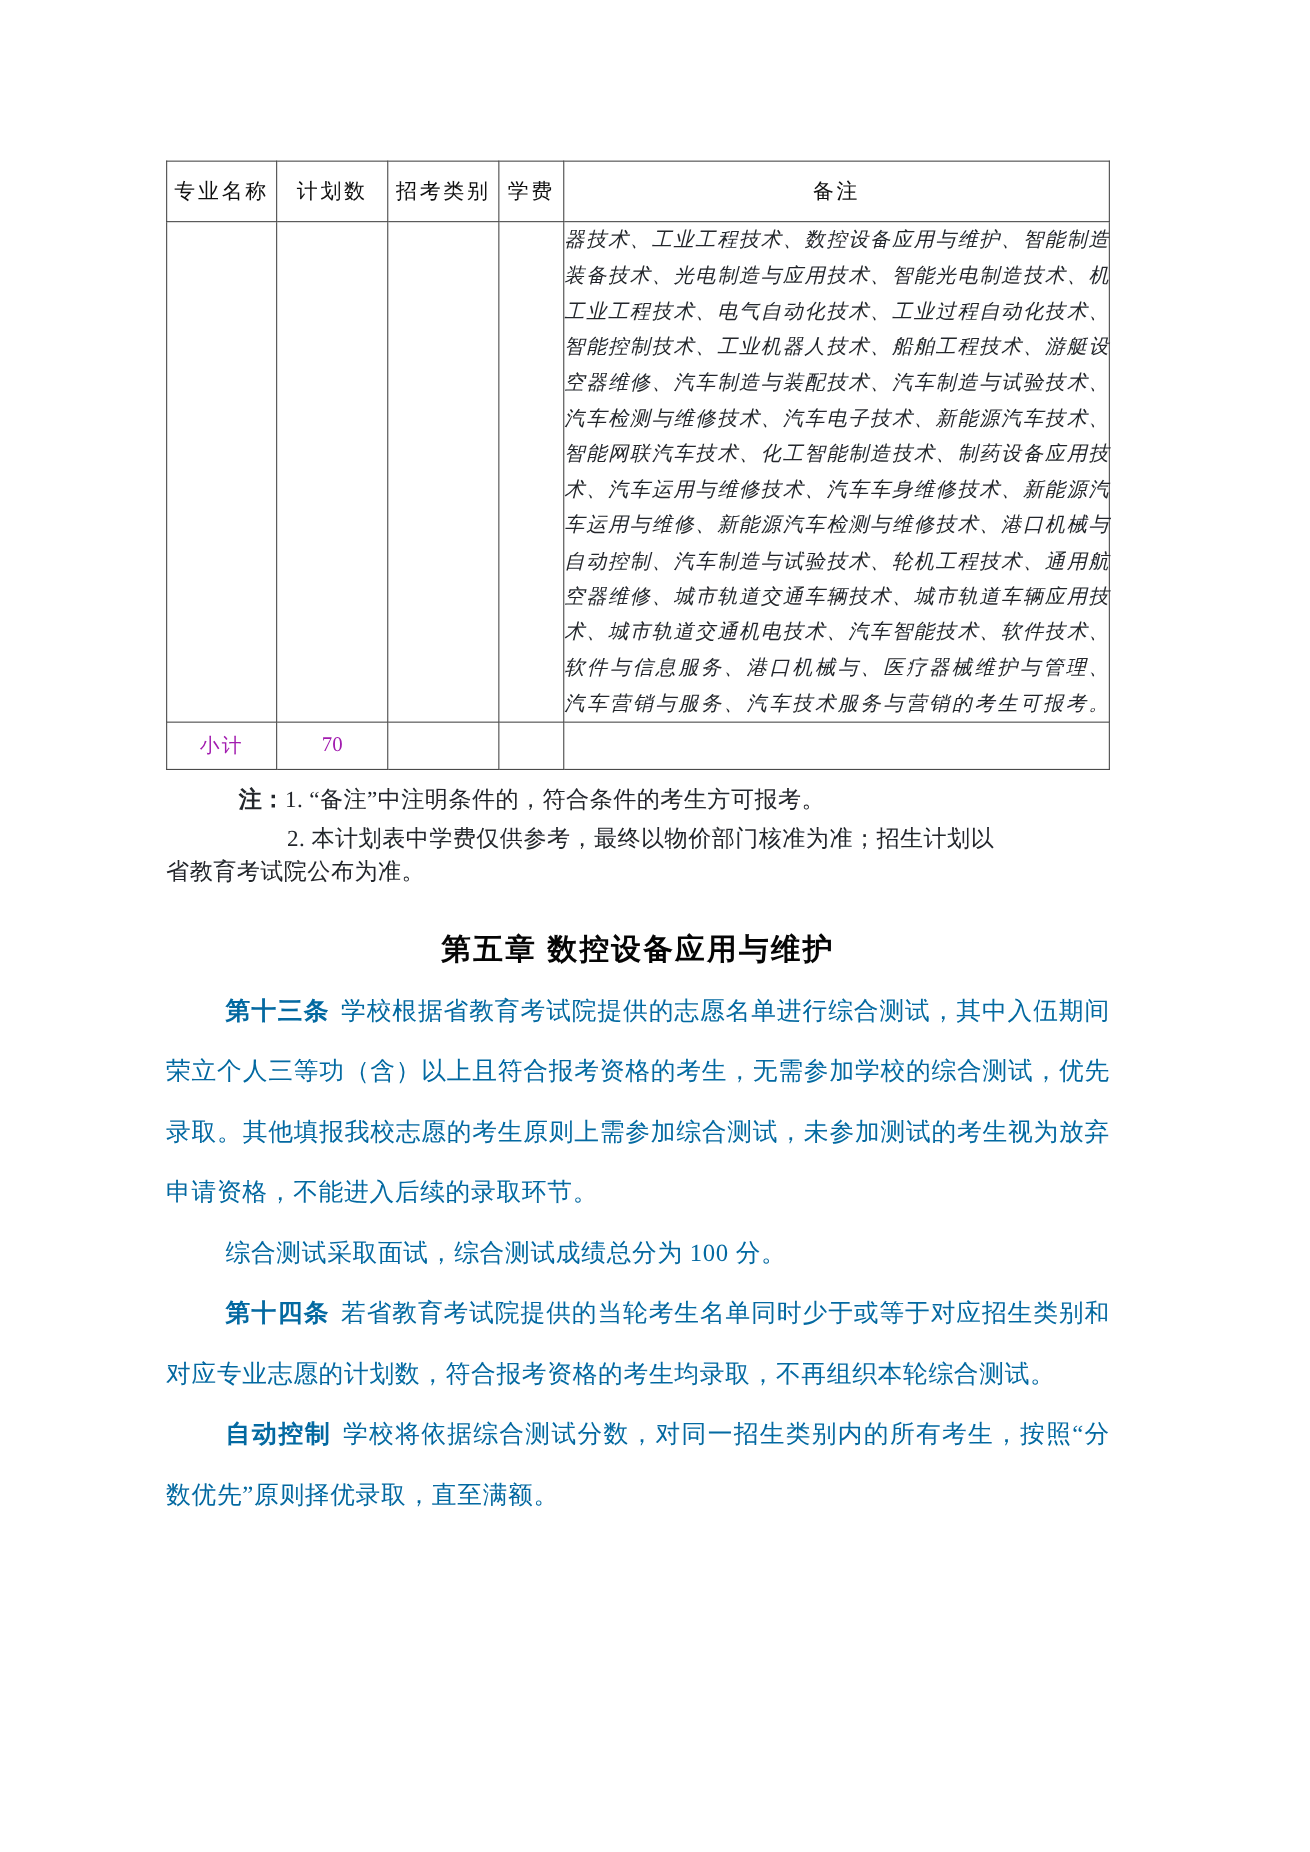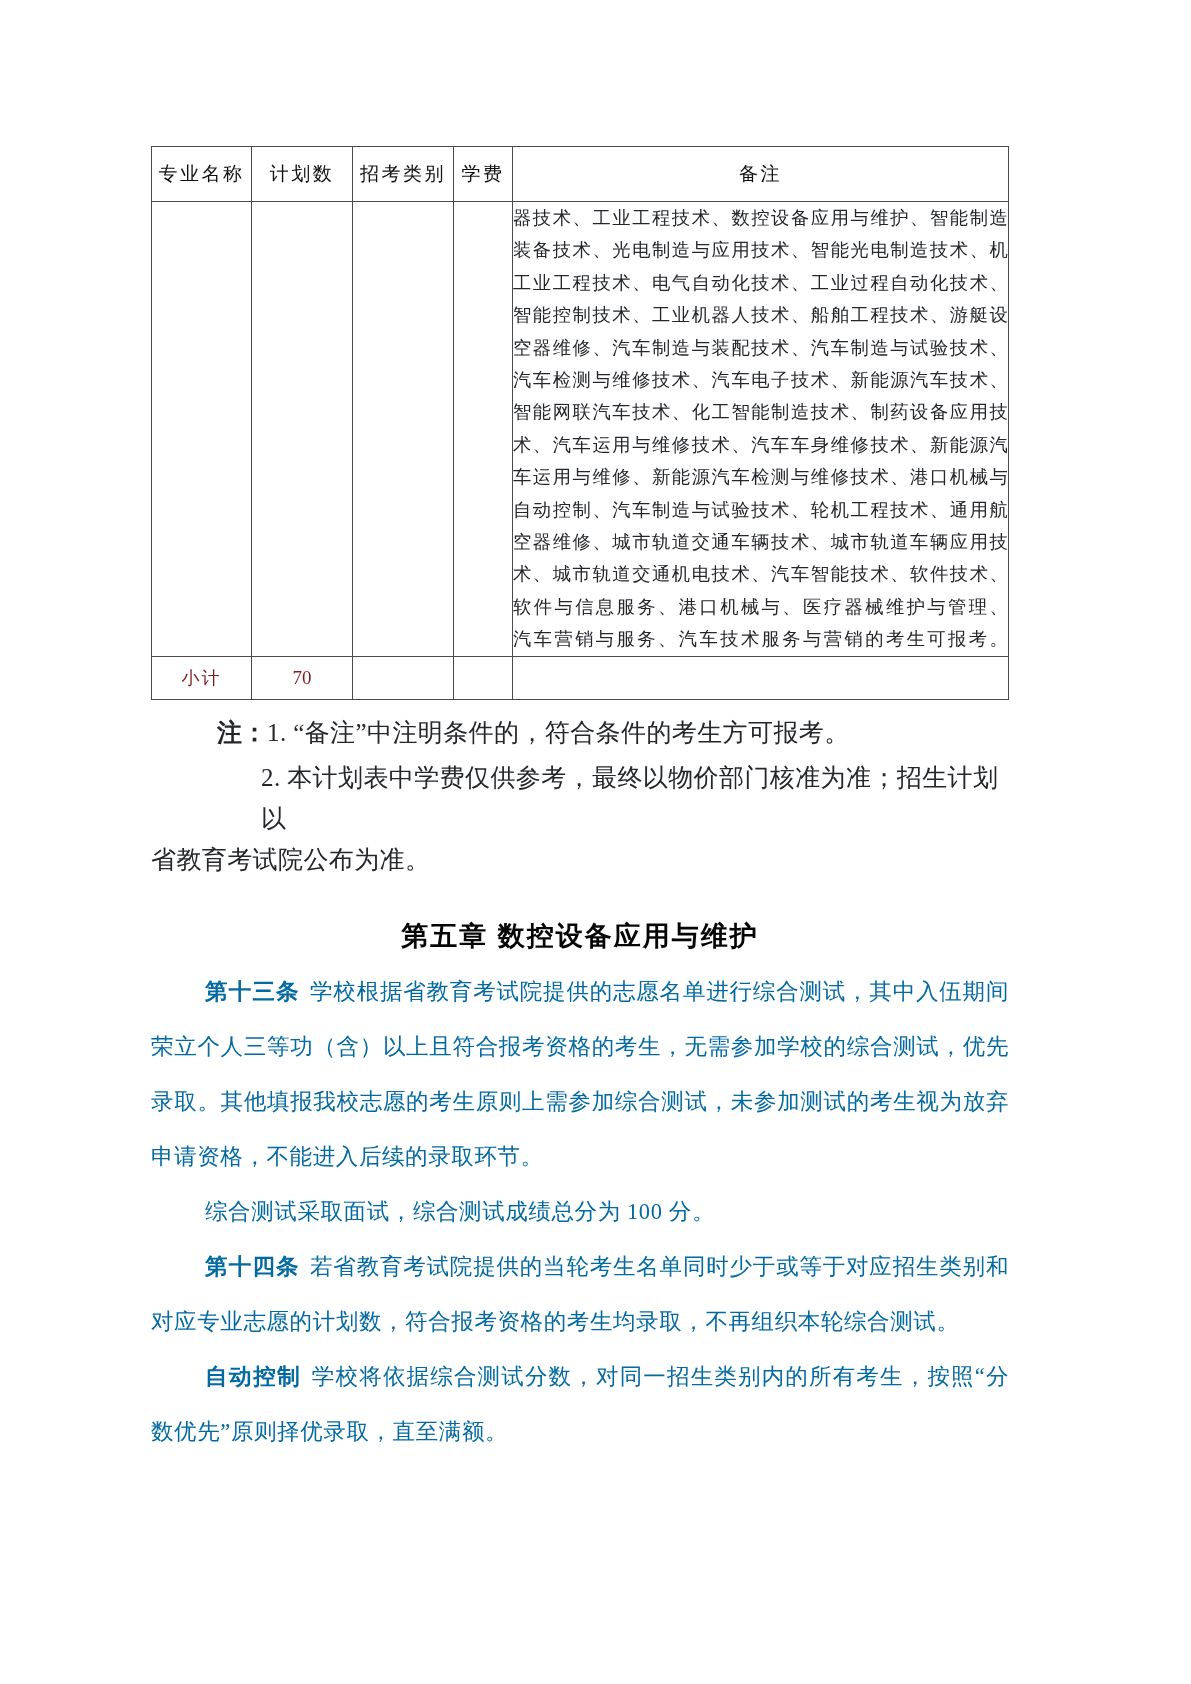--- a/index.html
+++ b/index.html
@@ -61,51 +61,52 @@
   }
 
   .remark-cell {
     padding: 5px 7px 7px 9px;
     text-align: justify;
     text-align-last: justify;
     font-size: 18.3px;
     line-height: 32.4px;
     letter-spacing: 0.2px;
     color: #23262b;
+    font-style: italic;
   }
   .remark-cell p {
     margin: 0;
     text-align: justify;
     text-align-last: justify;
   }
   .remark-cell p.last-line {
     text-align-last: justify;
   }
   .body-row td {
     height: 412px;
     vertical-align: top;
   }
   .subtotal-row td {
     height: 42px;
     text-align: center;
     font-size: 18px;
-    color: #7f1d1d;
+    color: #a21caf;
     letter-spacing: 2px;
   }
   .subtotal-row td.num {
     letter-spacing: 0;
     font-size: 19px;
   }
   .subtotal-row td.blank { }
 
   
   .notes {
     margin-top: 12px;
-    font-size: 25px;
-    line-height: 41px;
+    font-size: 21px;
+    line-height: 30px;
     color: #23262b;
     letter-spacing: 0.4px;
   }
   .note-line-1 {
     padding-left: 66px;
     white-space: nowrap;
   }
   .note-label {
     font-weight: bold;
     font-family: "Liberation Sans", "DejaVu Sans", sans-serif;

